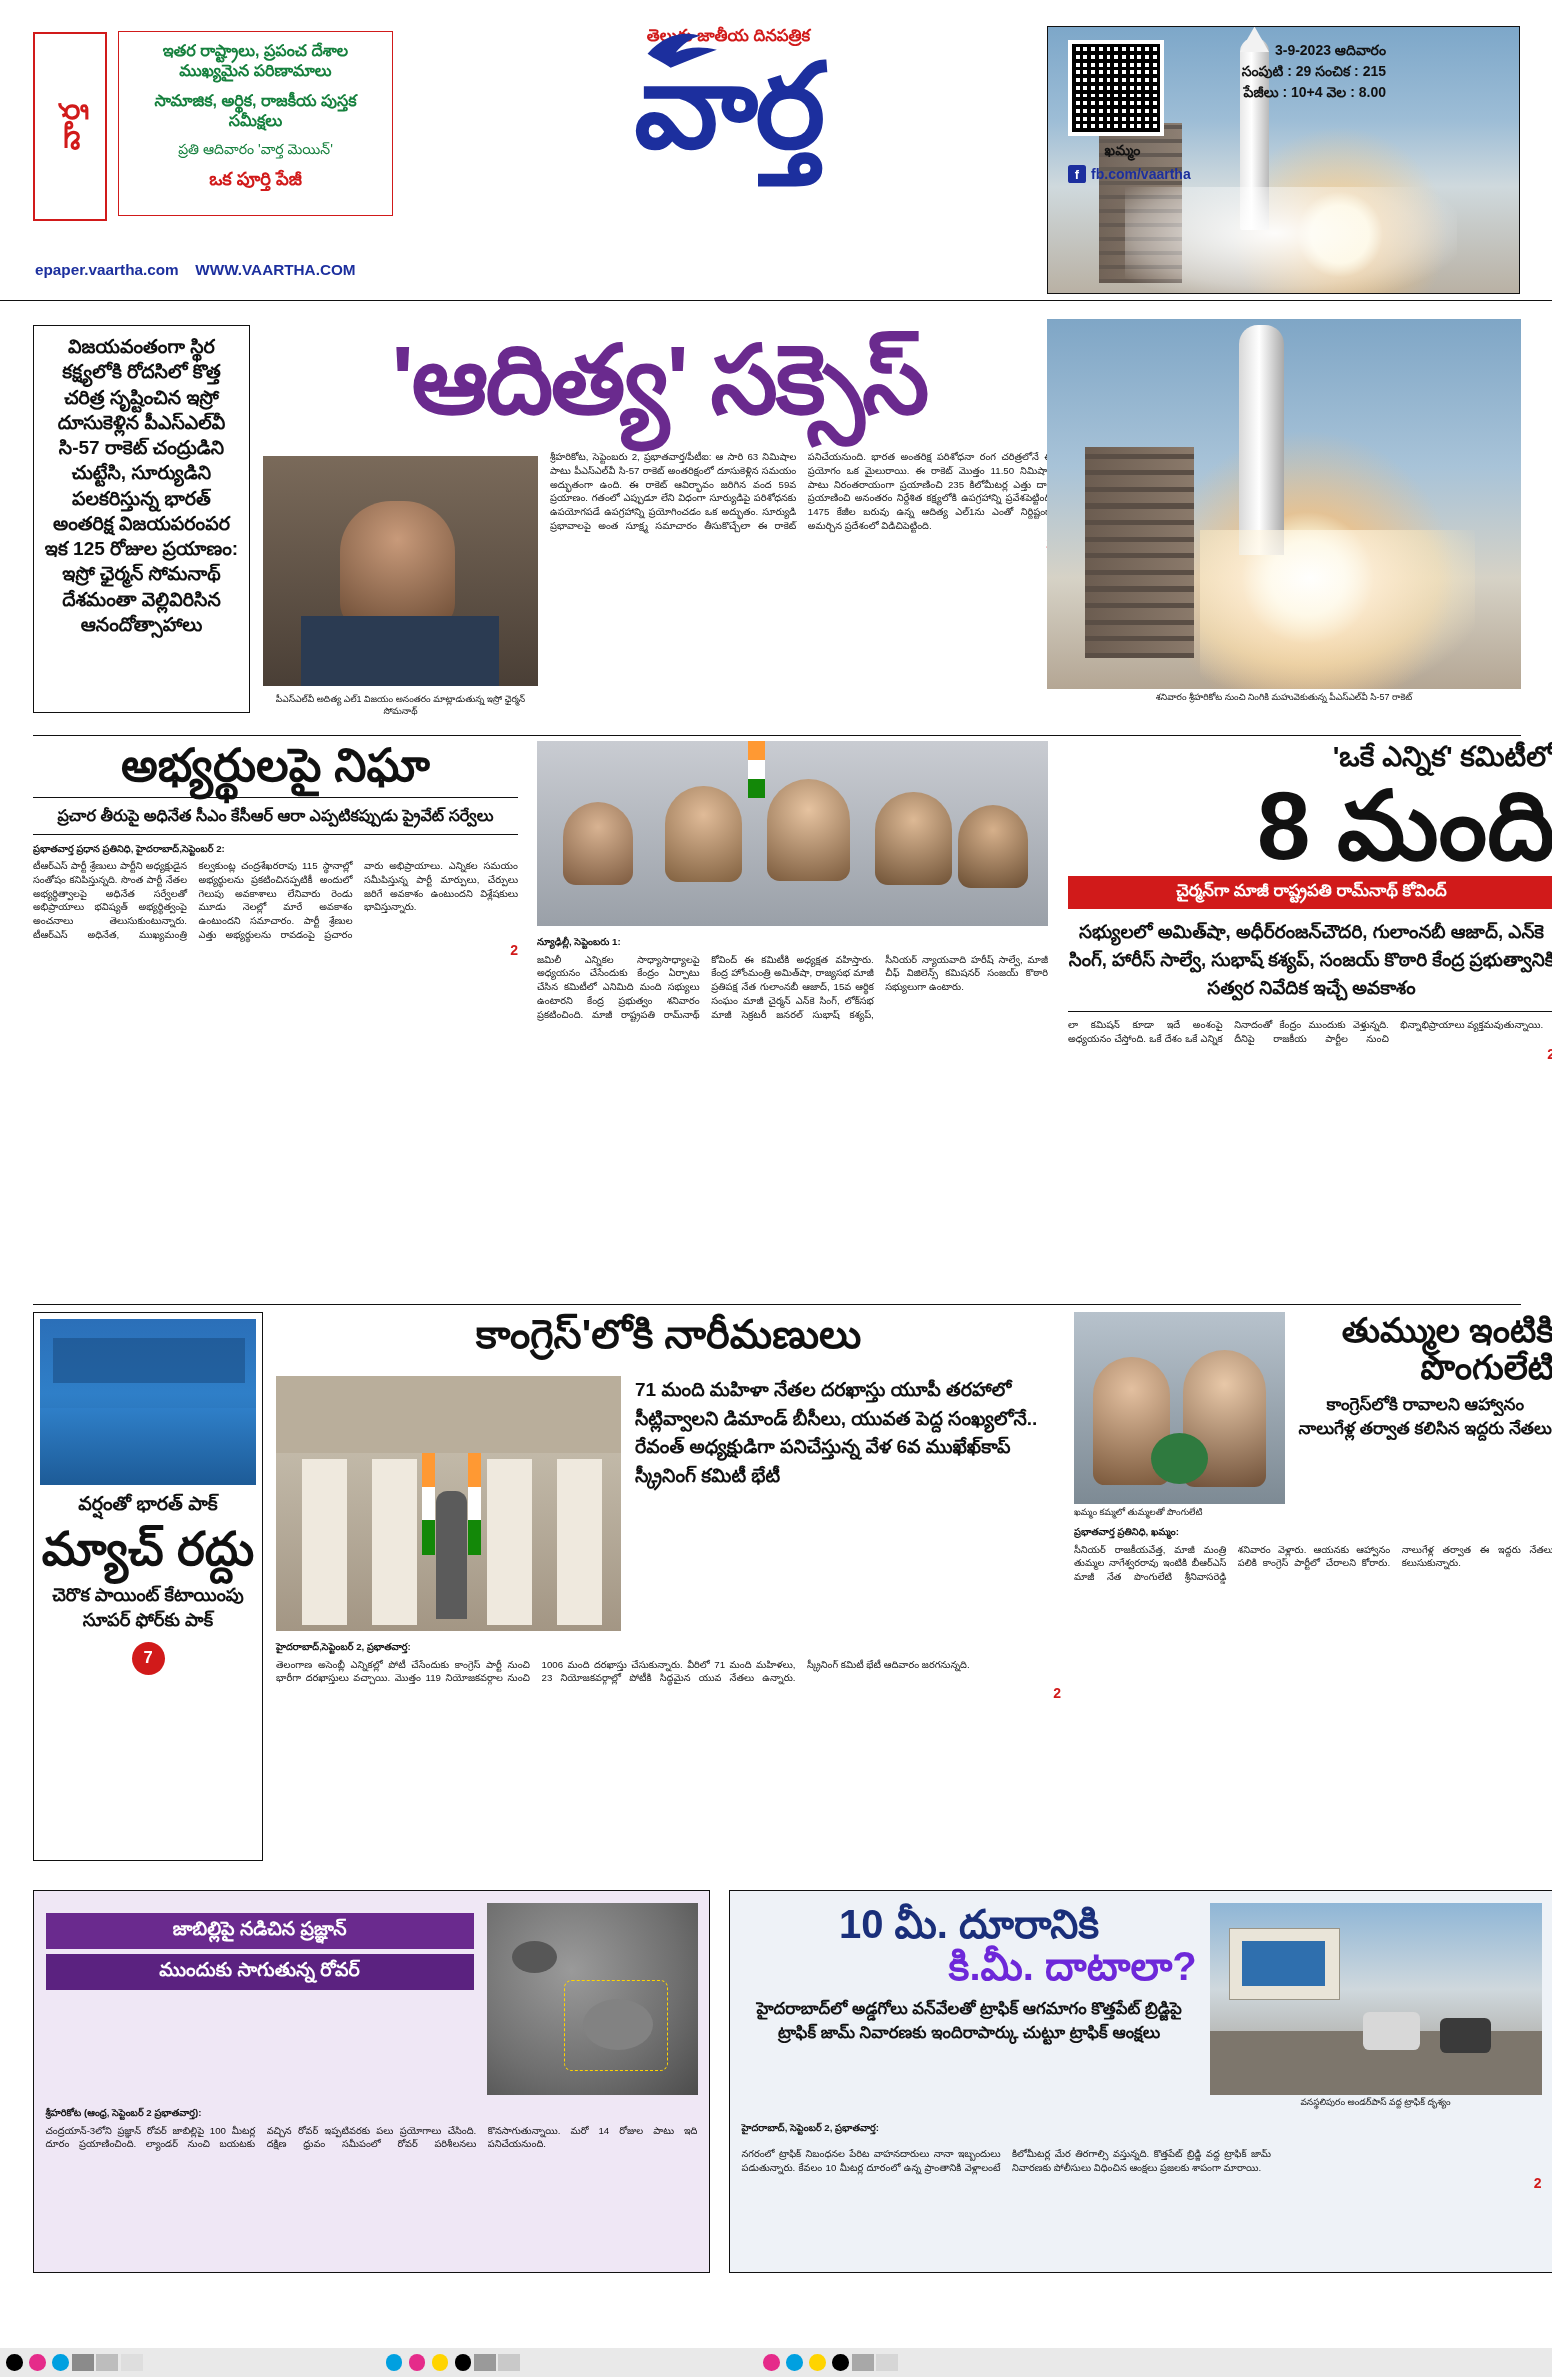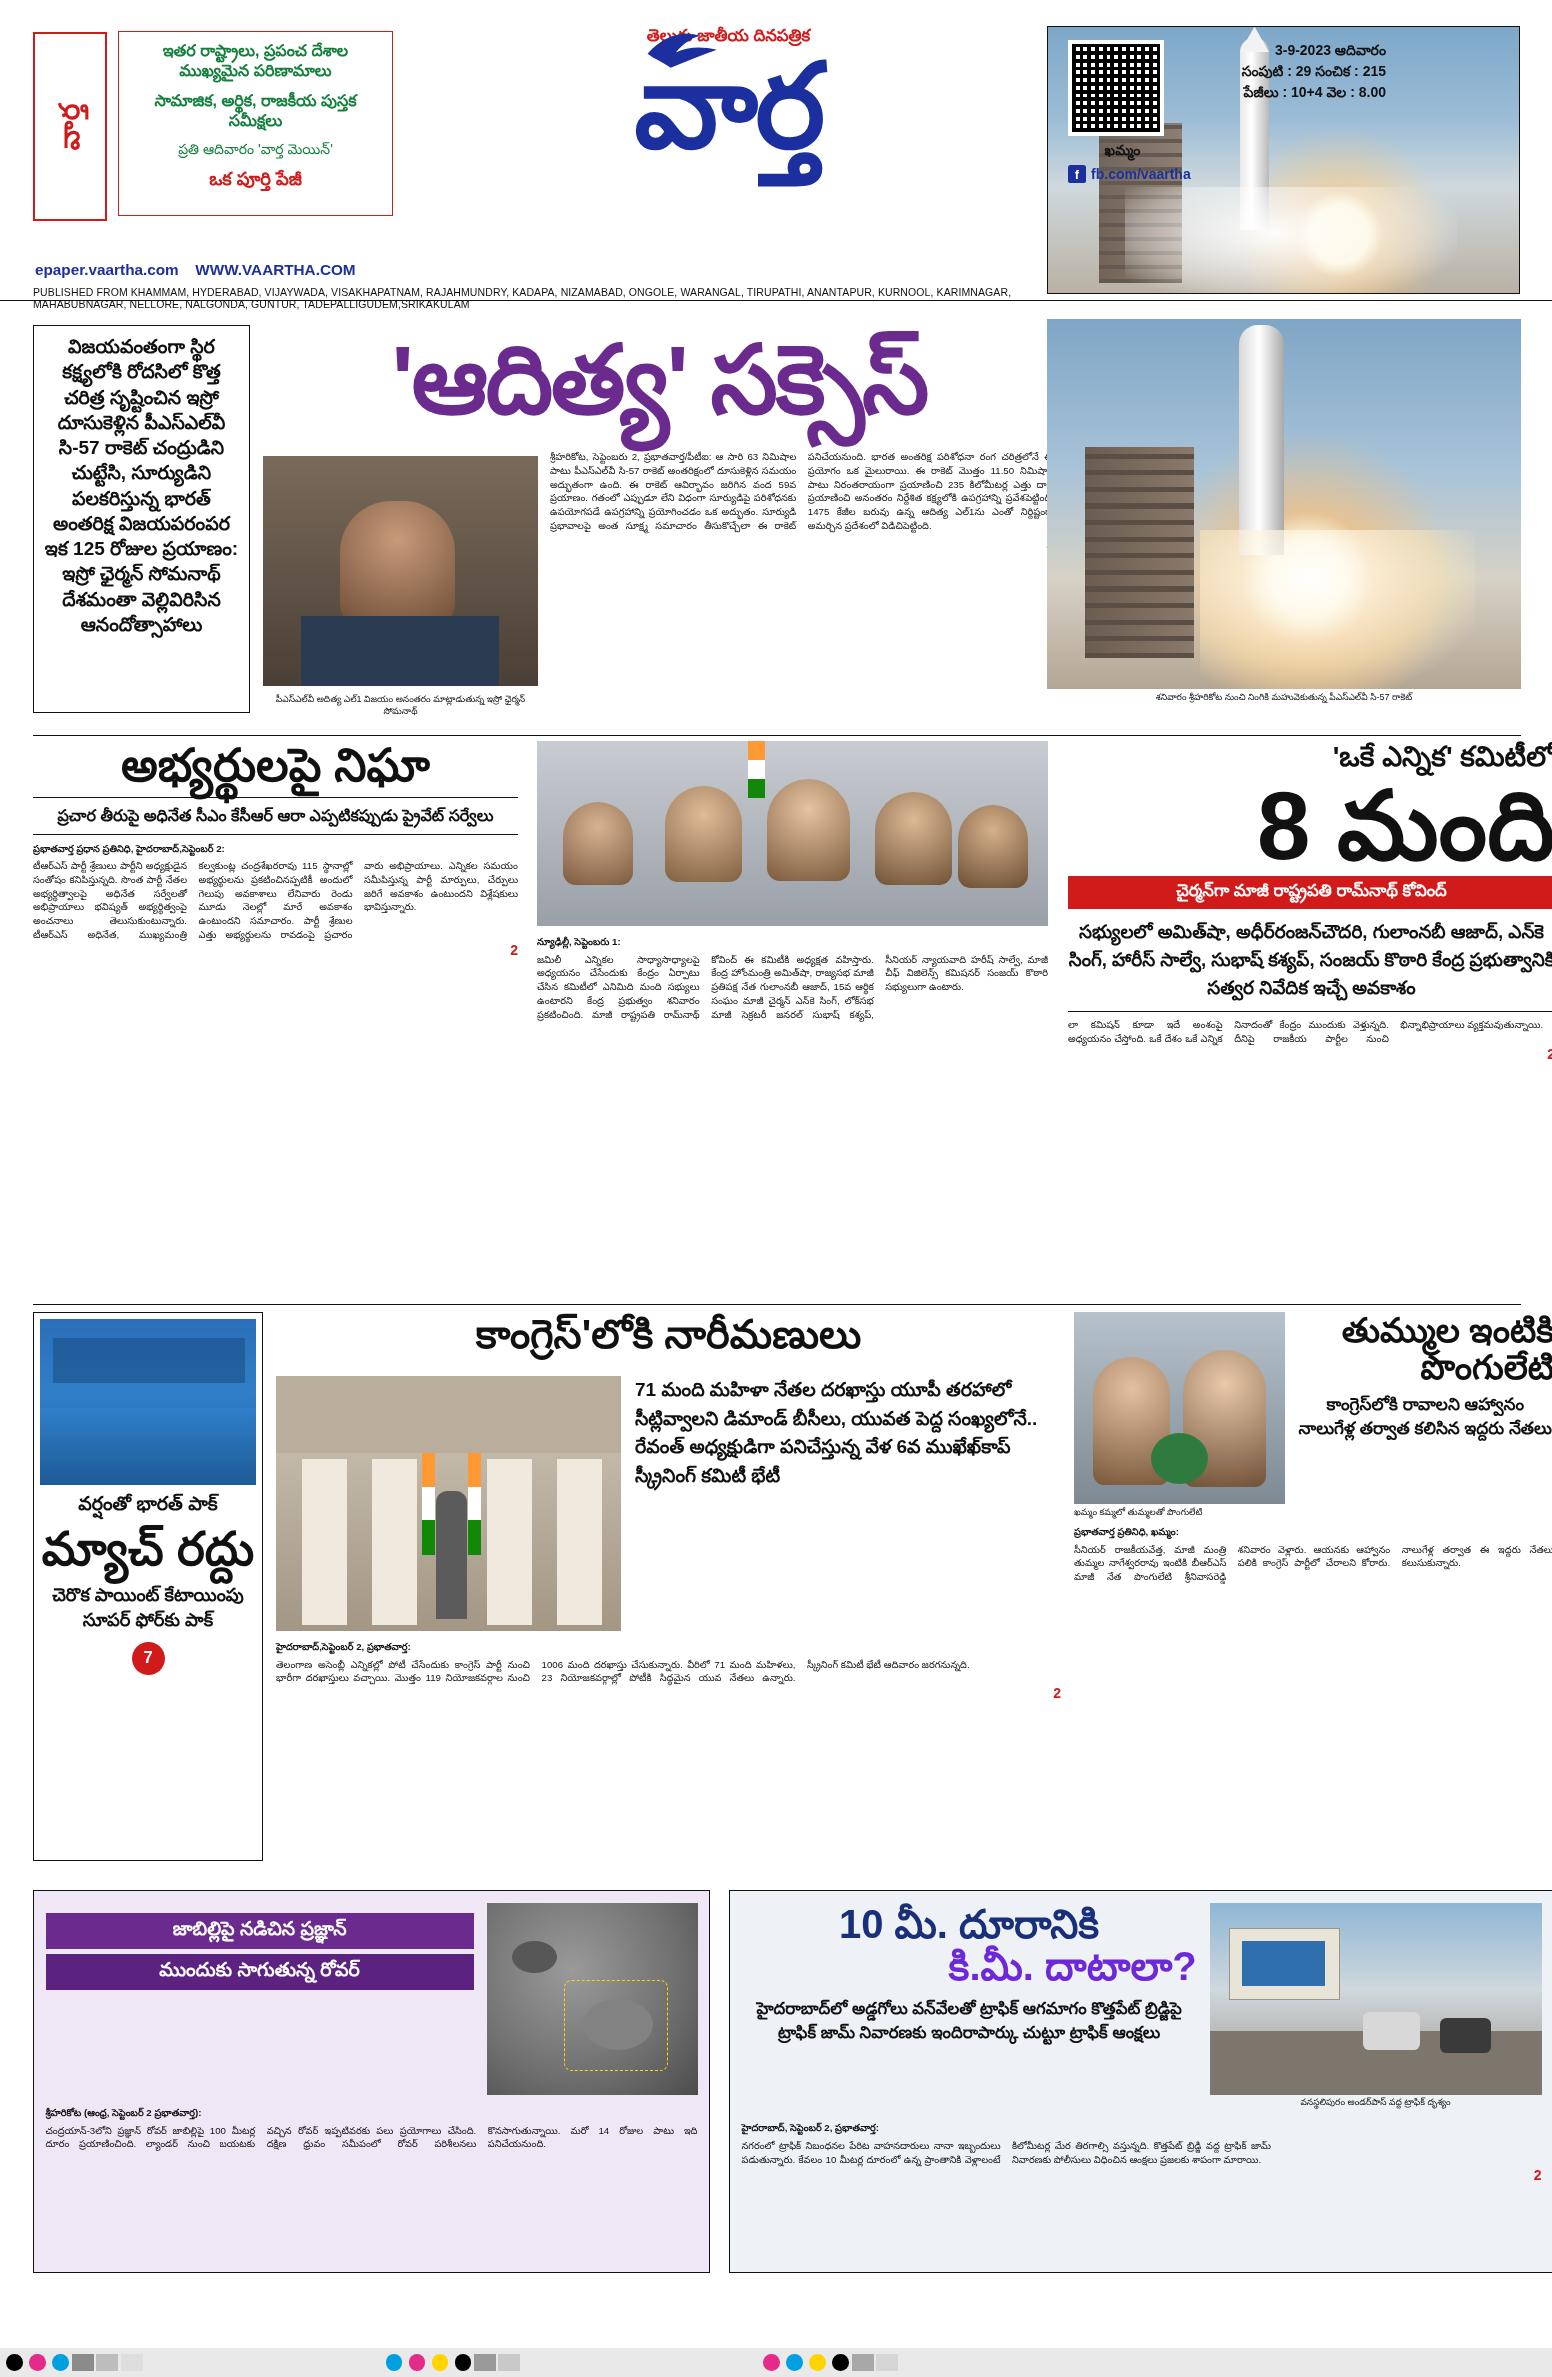--- a/index.html
+++ b/index.html
@@ -117,21 +117,20 @@
 
     <svg class="mh-bird" viewBox="0 0 120 70">
       <path d="M4 40 C30 10 60 4 86 12 C70 16 58 26 48 38 C66 30 86 28 112 34 C90 42 64 52 40 62 C30 54 14 48 4 40 Z" fill="#1c2f9e"></path>
     </svg>
 
     <div class="mh-urls">
       <span class="blue">epaper.vaartha.com</span>
       <span class="blue">WWW.VAARTHA.COM</span>
     </div>
 
-    <div class="mh-publine">PUBLISHED FROM KHAMMAM, HYDERABAD, VIJAYWADA, VISAKHAPATNAM, RAJAHMUNDRY, KADAPA, NIZAMABAD, ONGOLE, WARANGAL, TIRUPATHI, ANANTAPUR, KURNOOL, KARIMNAGAR, MAHABUBNAGAR, NELLORE, NALGONDA, GUNTUR, TADEPALLIGUDEM,SRIKAKULAM</div>
 
     <div class="mh-right">
       <div class="rocket-photo">
         <div class="tower"></div>
         <div class="rocket-body"></div>
         <div class="rocket-nose"></div>
         <div class="rocket-smoke"></div>
       </div>
     </div>
 
@@ -309,21 +308,21 @@
             <div style="position:absolute;left:32px;top:38px;width:83px;height:45px;background:#2f6fae;"></div>
             <div style="position:absolute;left:0;top:128px;width:100%;height:64px;background:#7d766c;"></div>
             <div style="position:absolute;left:153px;top:109px;width:57px;height:38px;background:#d8d8d8;border-radius:6.4px;"></div>
             <div style="position:absolute;left:230px;top:115px;width:51px;height:35px;background:#3a3a3a;border-radius:6.4px;"></div>
           </div>
           <div class="cap tel">వనస్థలిపురం అండర్‌పాస్ వద్ద ట్రాఫిక్ దృశ్యం</div>
         </div>
       </div>
       <div style="padding:0 11.5px 6.4px;">
         <div class="col-text tel" style="font-weight:bold;">హైదరాబాద్, సెప్టెంబర్ 2, ప్రభాతవార్త:</div>
-        <div class="col-text cols3 tel" style="margin-top:5px;">నగరంలో ట్రాఫిక్ నిబంధనల పేరిట వాహనదారులు నానా ఇబ్బందులు పడుతున్నారు. కేవలం 10 మీటర్ల దూరంలో ఉన్న ప్రాంతానికి వెళ్లాలంటే కిలోమీటర్ల మేర తిరగాల్సి వస్తున్నది. కొత్తపేట్ బ్రిడ్జి వద్ద ట్రాఫిక్ జామ్ నివారణకు పోలీసులు విధించిన ఆంక్షలు ప్రజలకు శాపంగా మారాయి.</div>
+        <div class="col-text cols3 tel" style="margin-top:13px;">నగరంలో ట్రాఫిక్ నిబంధనల పేరిట వాహనదారులు నానా ఇబ్బందులు పడుతున్నారు. కేవలం 10 మీటర్ల దూరంలో ఉన్న ప్రాంతానికి వెళ్లాలంటే కిలోమీటర్ల మేర తిరగాల్సి వస్తున్నది. కొత్తపేట్ బ్రిడ్జి వద్ద ట్రాఫిక్ జామ్ నివారణకు పోలీసులు విధించిన ఆంక్షలు ప్రజలకు శాపంగా మారాయి.</div>
         <div class="arrow" style="text-align:right;">2</div>
       </div>
     </div>
   </div>
 
   <div class="colorbar">
     <div class="cb-dot" style="background:#000;"></div>
     <div class="cb-dot" style="background:#e52b8a;"></div>
     <div class="cb-dot" style="background:#00a0e0;"></div>
     <div class="cb-sq" style="background:#8b8b8b;"></div>

